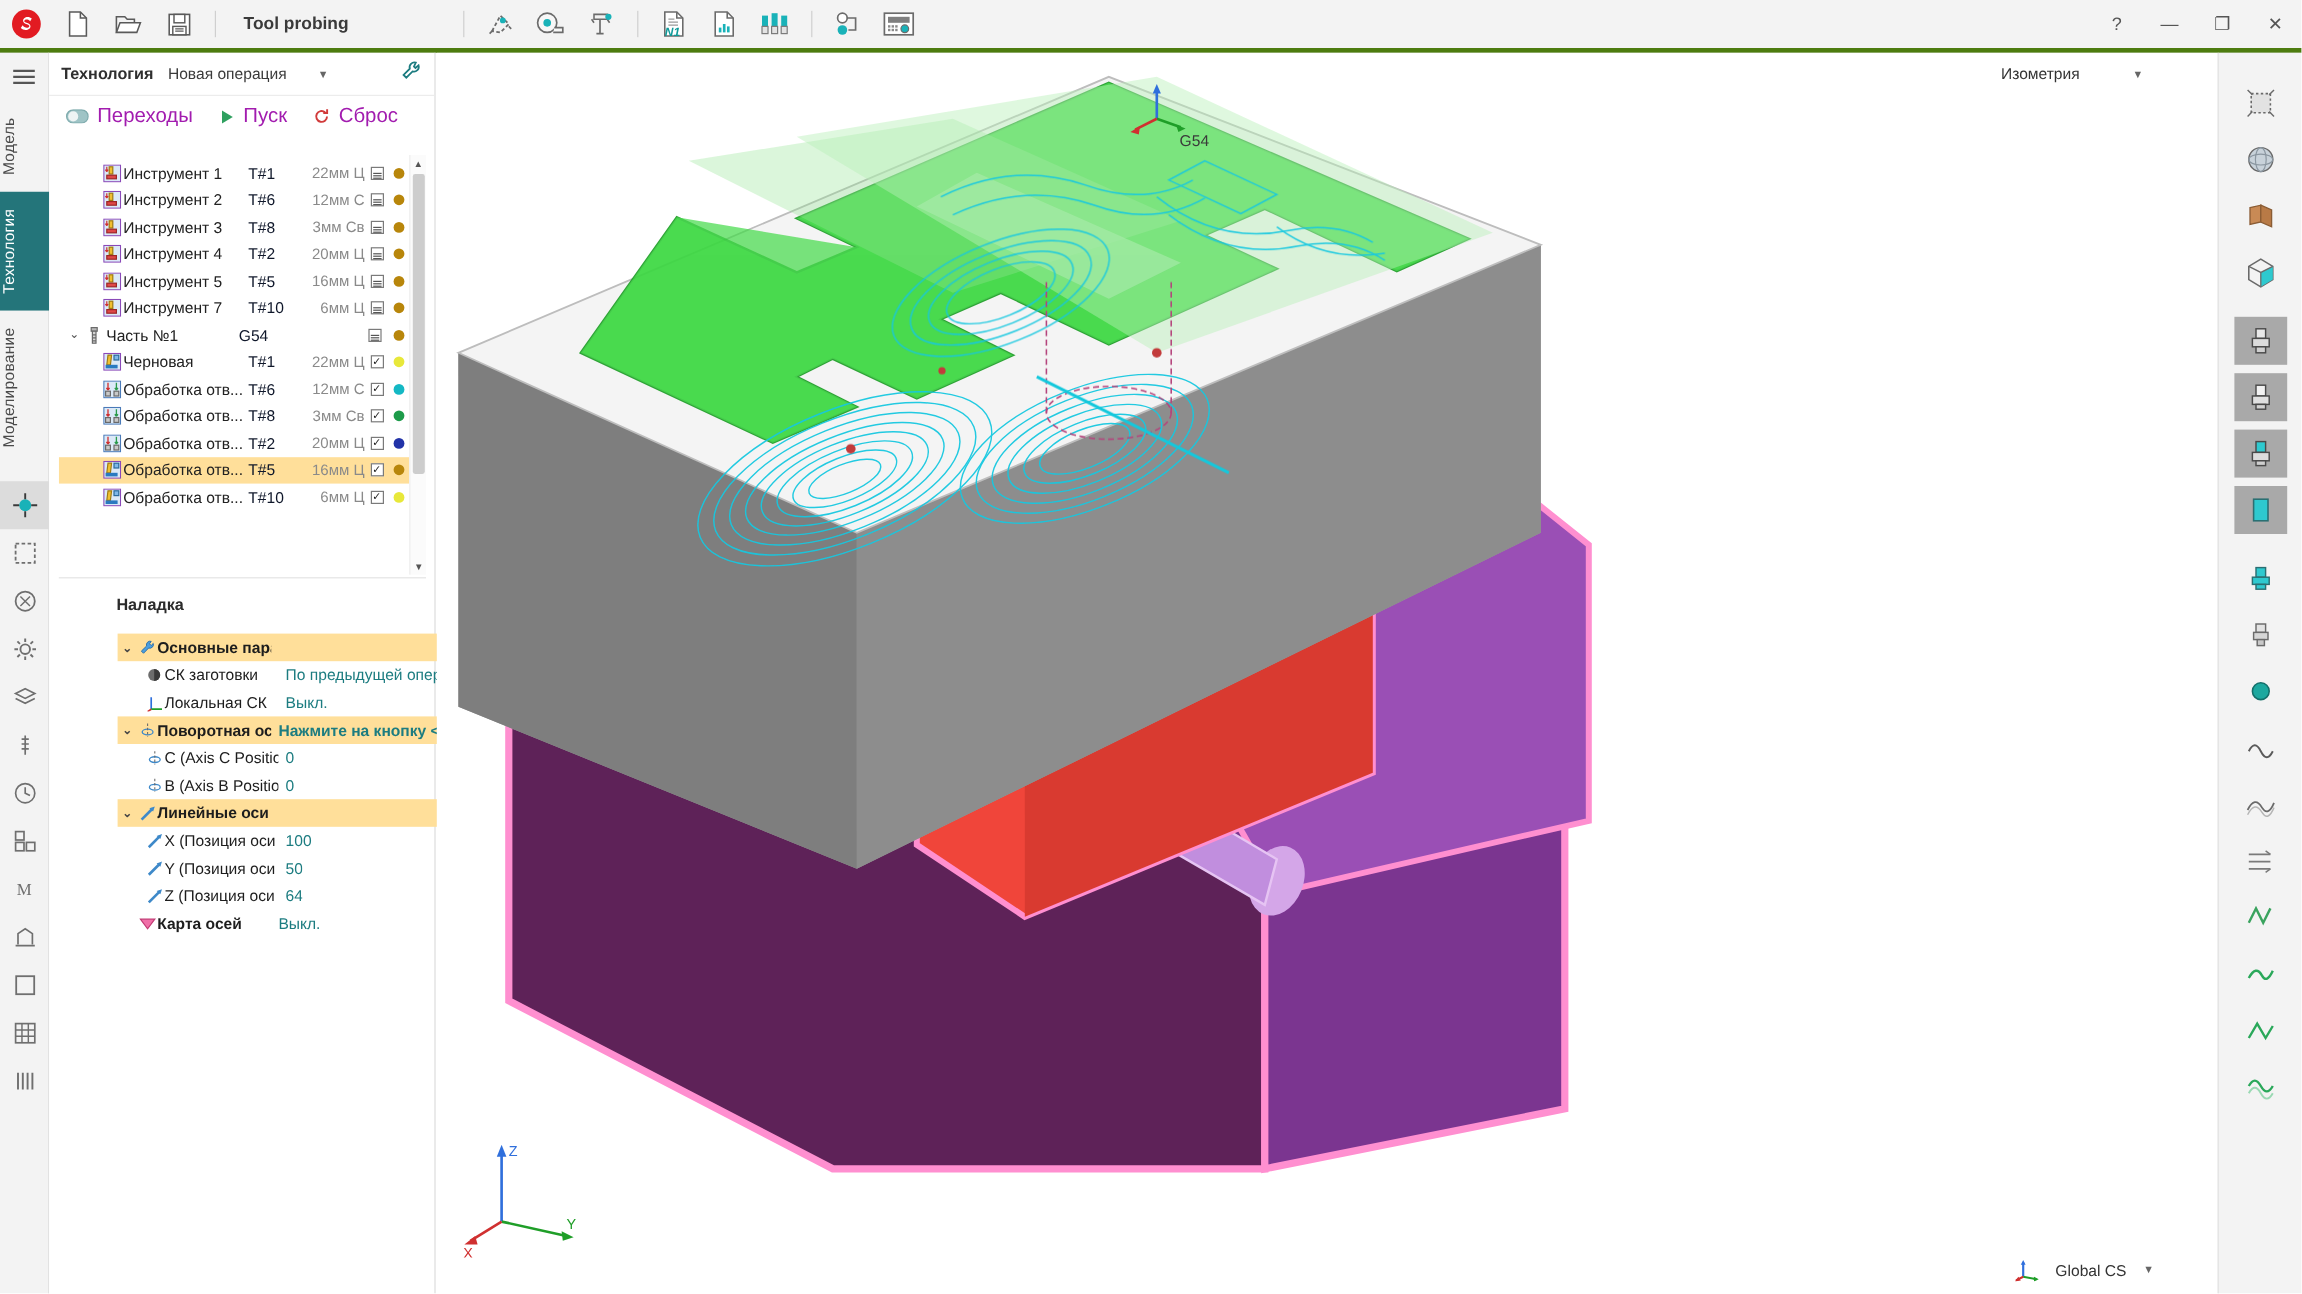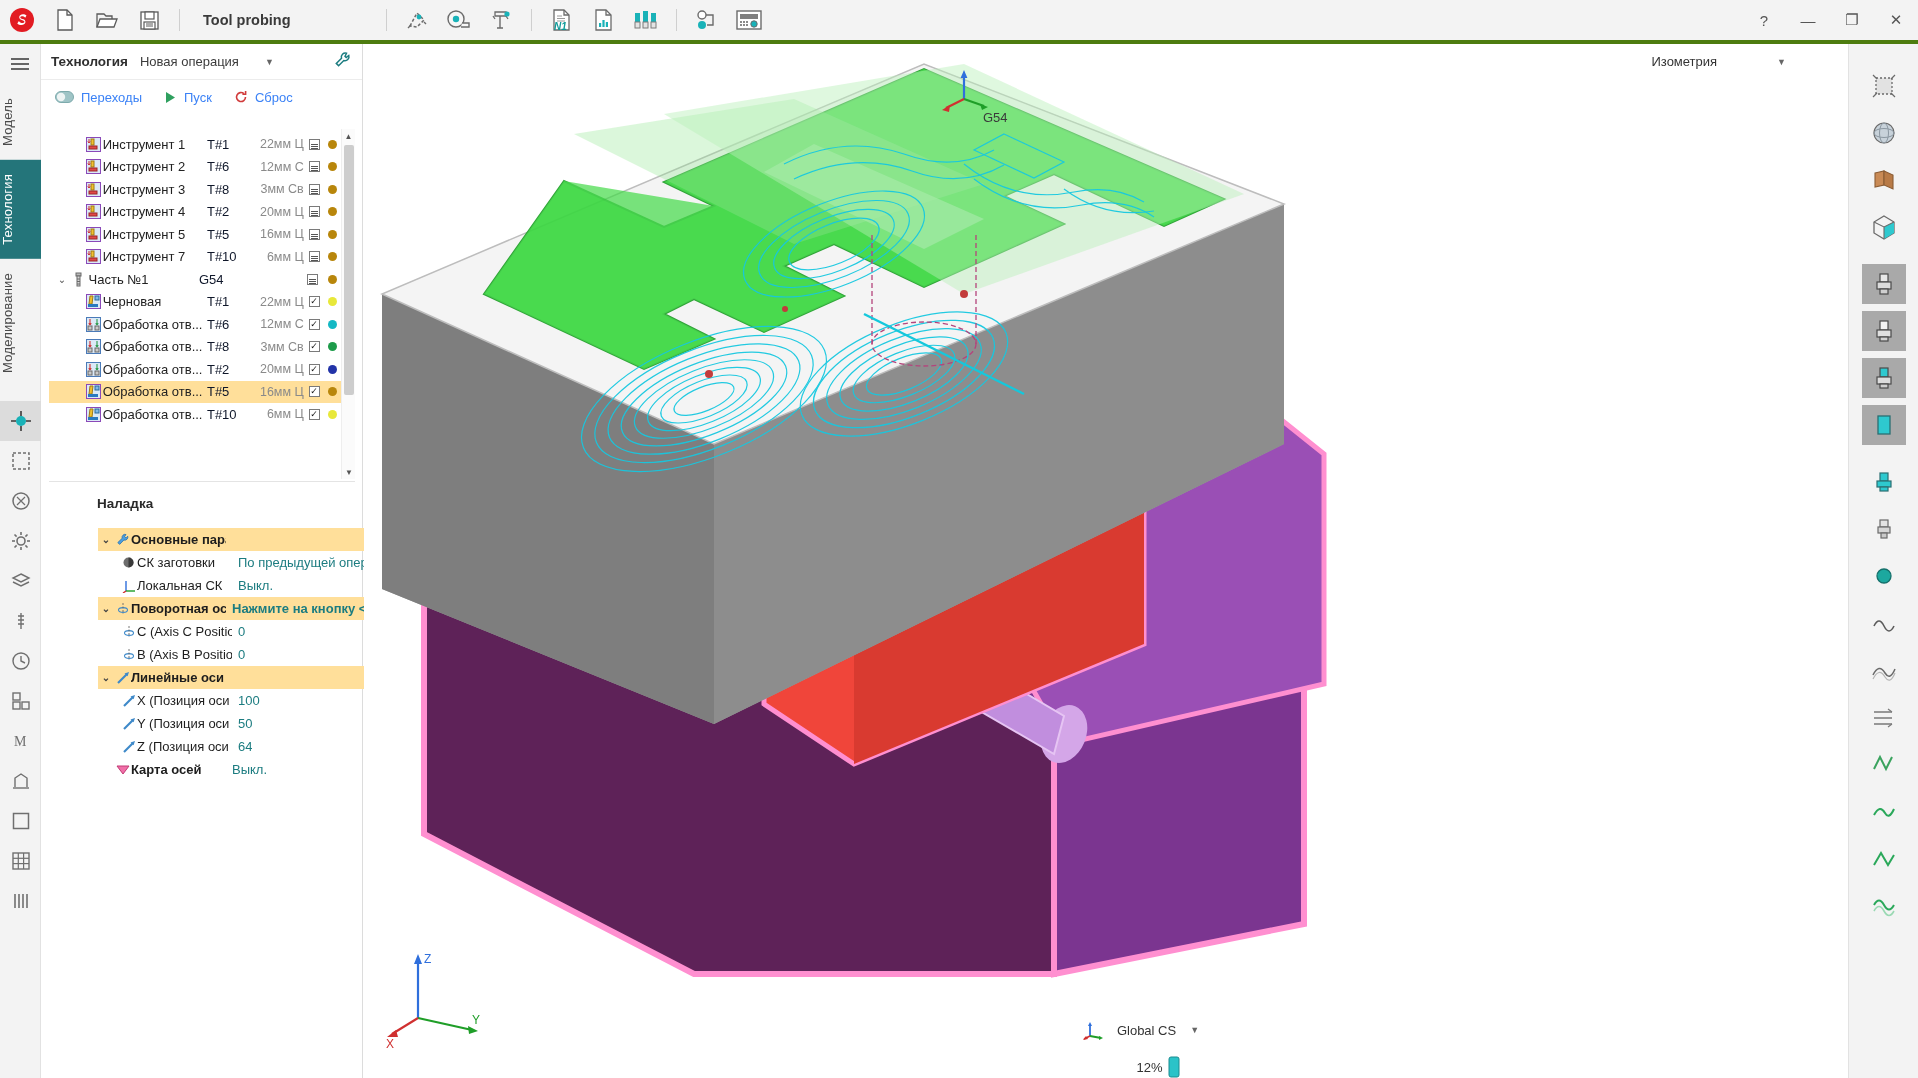--- a/index.html
+++ b/index.html
@@ -64,21 +64,21 @@
     height: 36px; display: flex; align-items: center; padding: 0 10px; gap: 12px;
     border-bottom: 1px solid #ececec;
   }
   .lp-title { font-size: 13.5px; font-weight: bold; color: #2f2f2f; }
   .lp-combo { font-size: 13px; color: #3b3b3b; display: flex; align-items: center; gap: 26px; }
   .caret { font-size: 9px; color: #666; }
   .wrench { margin-left: auto; cursor: pointer; }
 
   .lp-actions {
     height: 34px; display: flex; gap: 22px; padding: 0 14px;
-    font-size: 13px; color: #3b82f6;
+    font-size: 17px; color: #a21caf;
   }
   .lp-act { display: flex; align-items: center; gap: 7px; cursor: pointer; }
 
   .treewrap {
     position: absolute; left: 8px; top: 85px; width: 306px; height: 350px;
     overflow: hidden;
   }
   .tree { position:absolute; left:0; top:4px; width: 292px; }
   .trow {
     height: 22.5px; display: flex; align-items: center; font-size: 13px; color: #222;
@@ -129,27 +129,27 @@
   .prow.indent .ptw { width: 22px; }
   .pname-w { width: 95px; overflow:hidden; }
 
   
   .viewport {
     position: absolute; left: 364px; top: 44px; width: 1484px; height: 1034px;
     background: #ffffff; overflow: hidden;
   }
   .vp-combo {
     position: absolute; right: 62px; top: 10px; font-size: 13px; color: #333;
-    display: flex; align-items: center; gap: 60px; cursor: pointer;
+    display: flex; align-items: center; gap: 44px; cursor: pointer;
   }
   .gizmo { position: absolute; left: 20px; bottom: 30px; width: 110px; height: 110px; }
   .statusbar {
     position: absolute; left: 364px; bottom: 0; width: 1554px; height: 40px;
-    display: flex; align-items: center; justify-content: flex-end; gap: 16px;
-    font-size: 13px; color: #333; flex-direction: column;
+    display: flex; align-items: center; justify-content: flex-end; gap: 2px;
+    font-size: 13px; color: #333;
   }
   .sb-cs { display:flex; align-items:center; gap: 14px; cursor: pointer;}
   .sb-zoom { display:flex; align-items:center; gap: 5px; margin: 0 22px 0 56px; }
 
   
   .rightrail {
     position: absolute; right: 0; top: 44px; width: 70px; height: 1034px;
     background: #f3f3f3; border-left: 1px solid #e2e2e2;
     display: flex; flex-direction: column; align-items: center; padding-top: 22px;
   }

